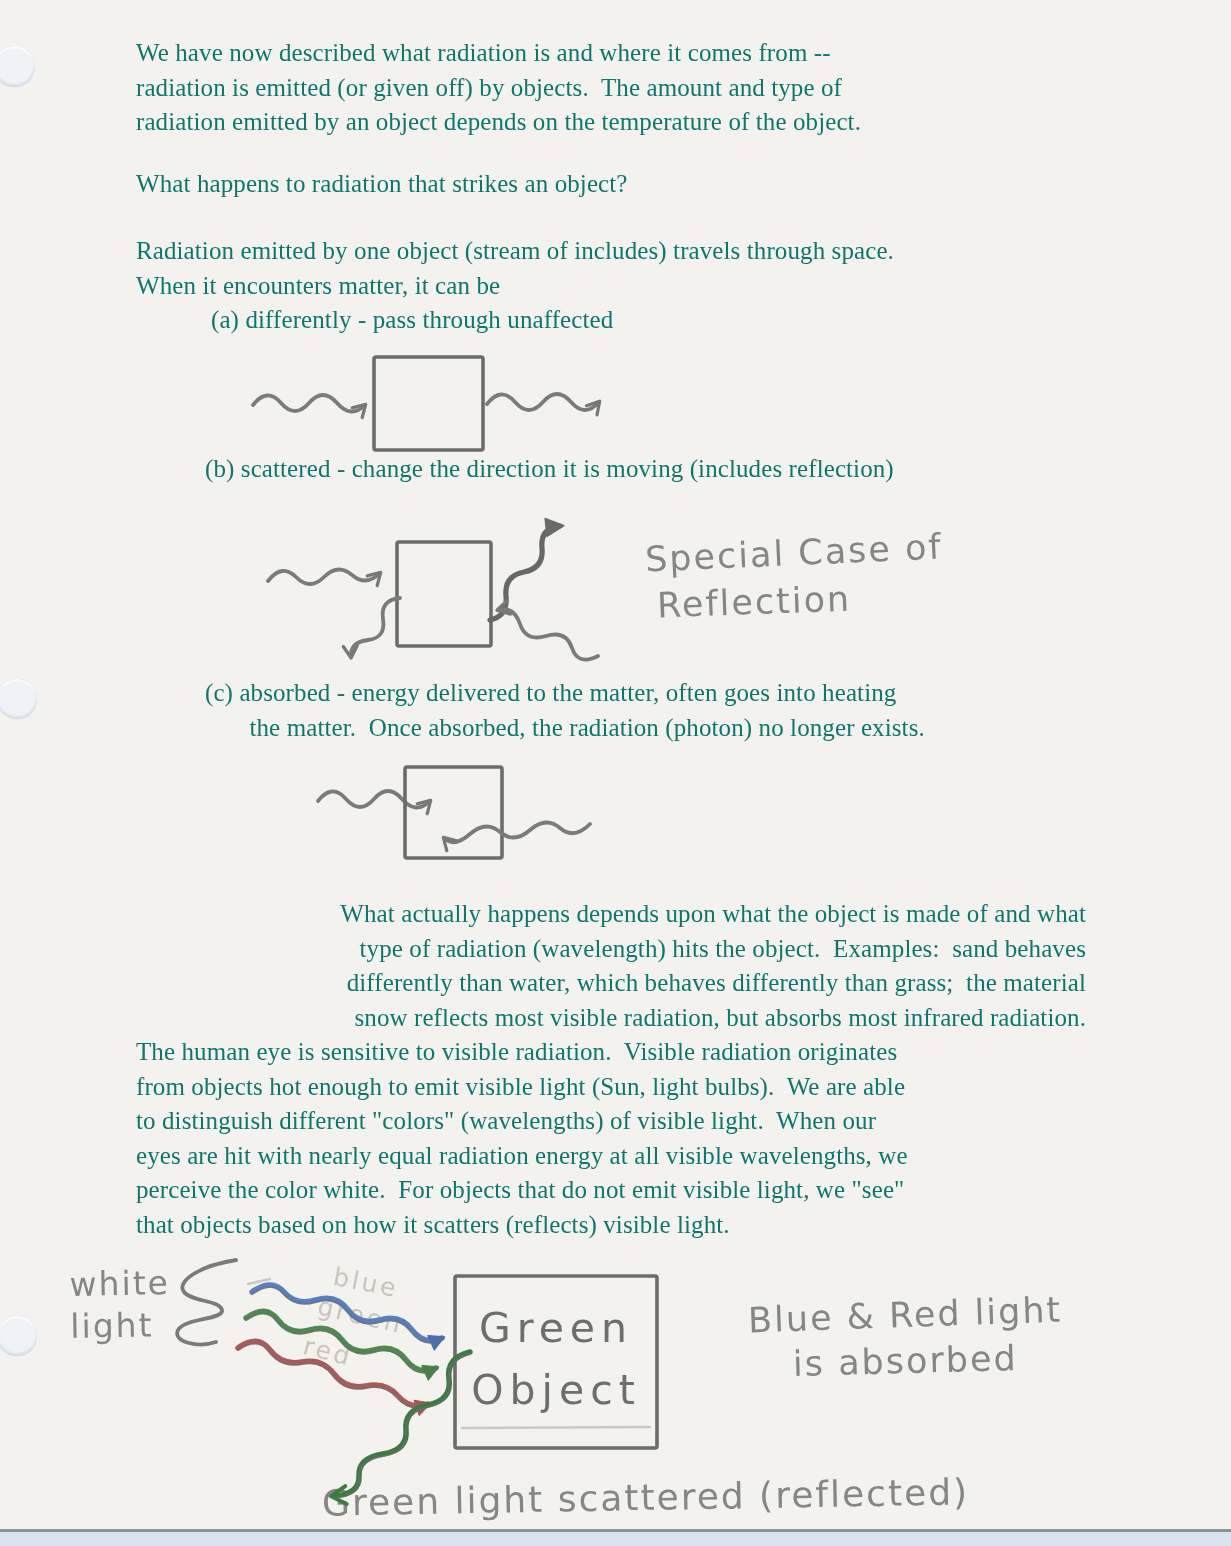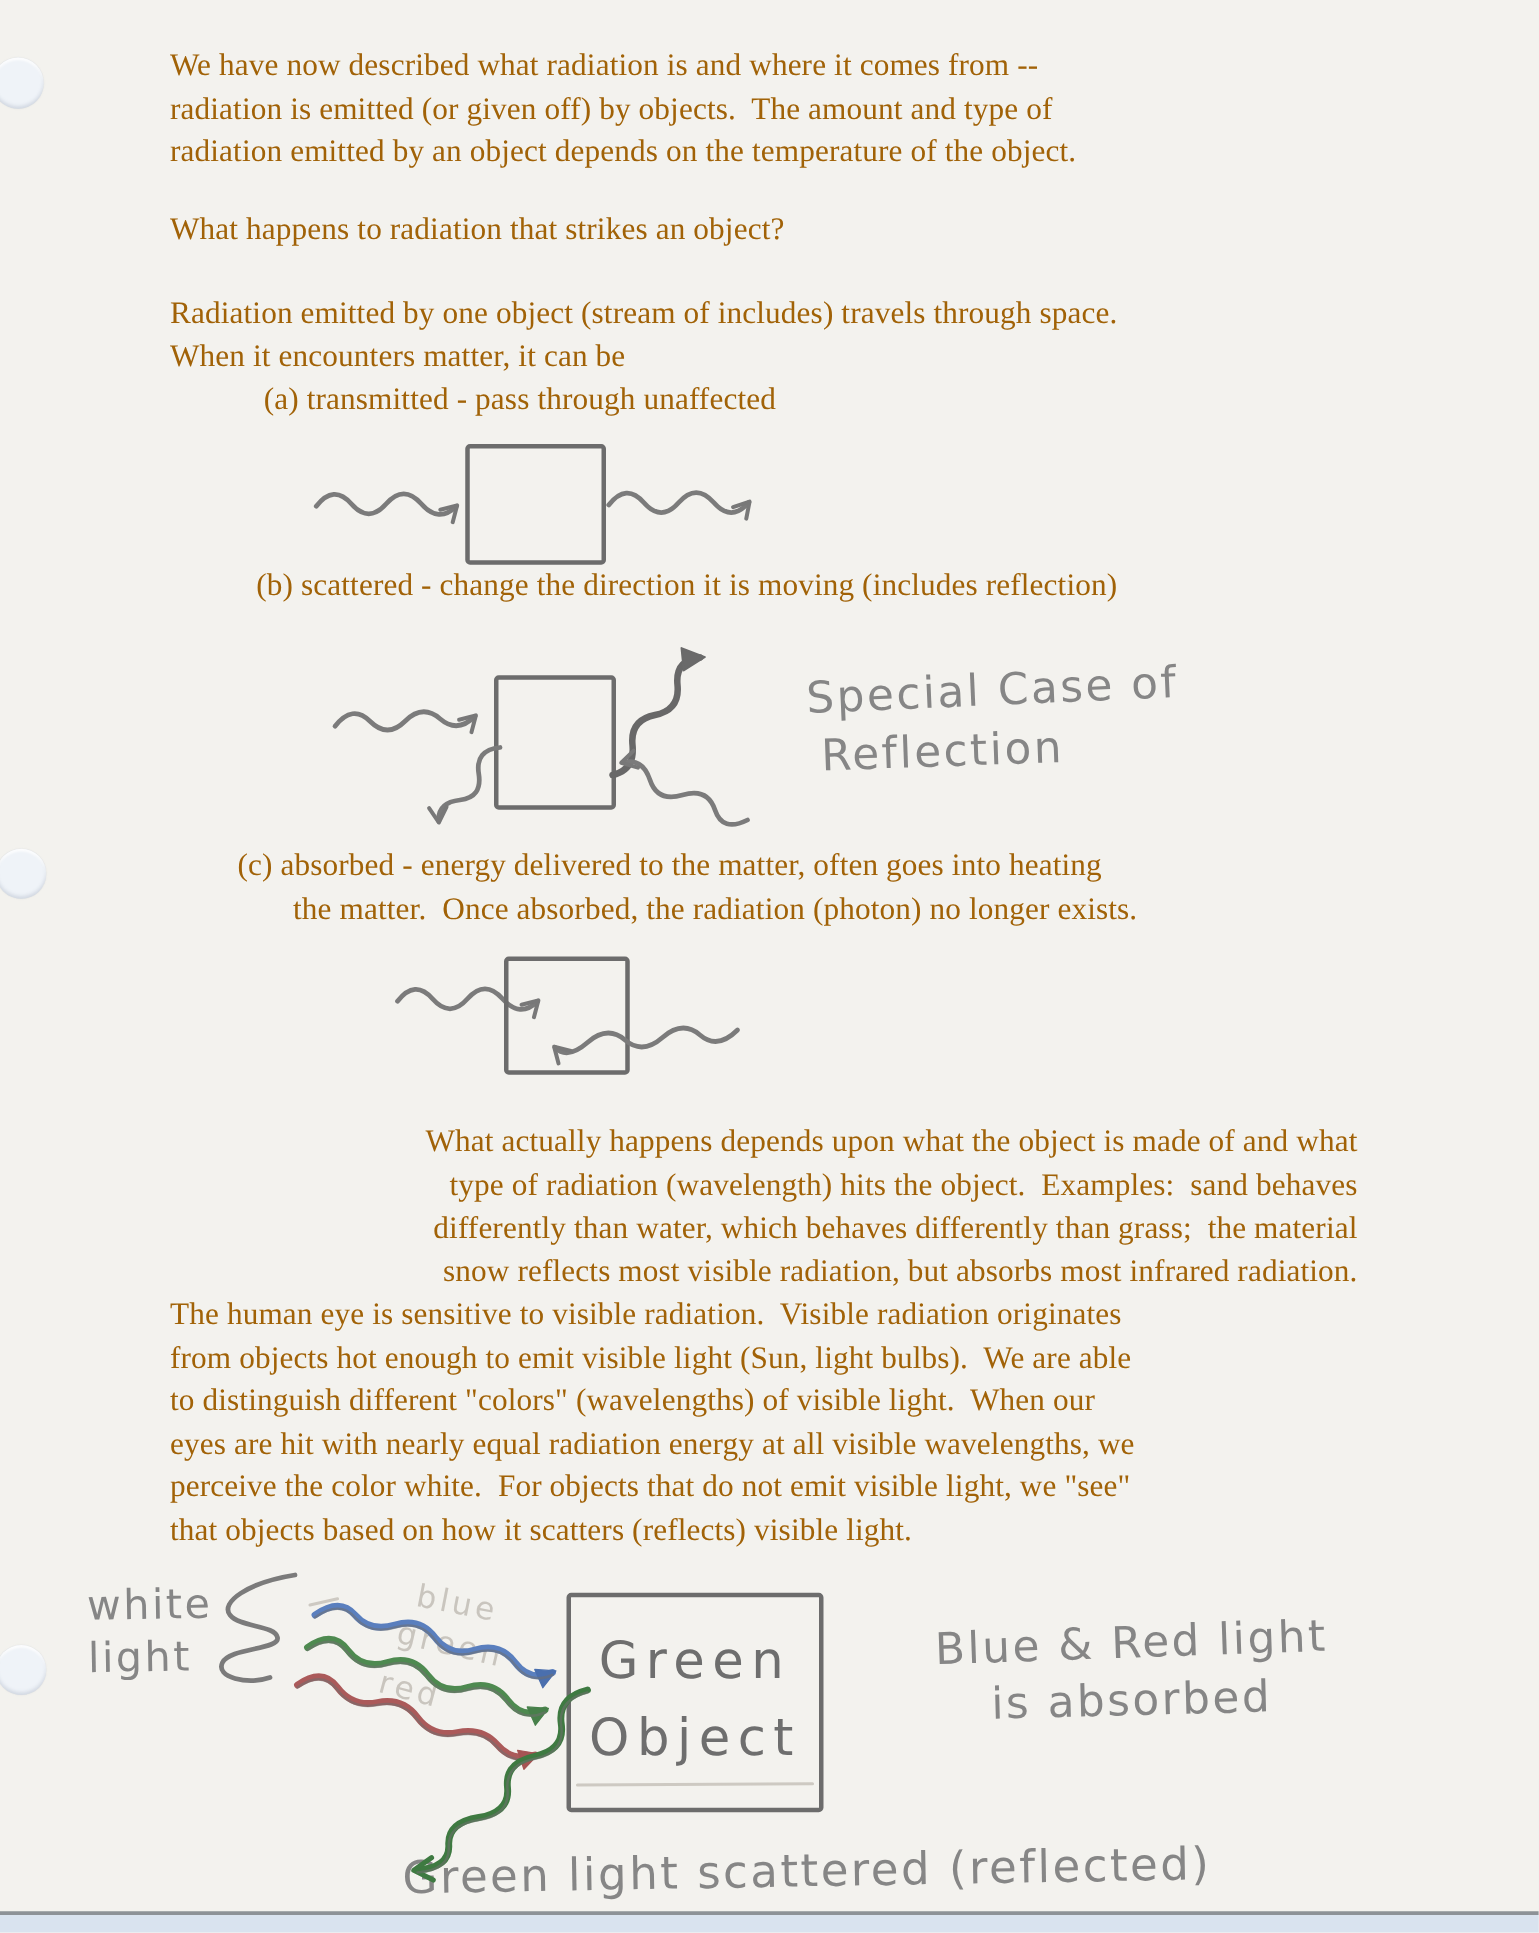--- a/index.html
+++ b/index.html
@@ -19,21 +19,21 @@
   .sheet-edge{
     position:absolute;left:0;top:1529px;width:1231px;height:3px;
     background:#8d9297;
   }
   .hole{
     position:absolute;border-radius:50%;
     background:#eff3f8;
     box-shadow:inset 0 -2px 3px rgba(110,125,150,.22), inset 0 2px 2px rgba(255,255,255,.9), 0 0 1px rgba(150,160,175,.35);
   }
   .typed{
-    position:absolute;color:#a16207;font-size:25px;line-height:34.5px;
+    position:absolute;color:#0f766e;font-size:25px;line-height:34.5px;
     white-space:pre-wrap;letter-spacing:.1px;
   }
   .hand{
     position:absolute;color:#868686;
     font-family:"DejaVu Sans", sans-serif;
     white-space:pre;
   }
   .hand-note{font-size:33px;letter-spacing:2px;}
   .ray-label{font-size:25px;color:#c9c5be;letter-spacing:3px;}
   .green-object-text{
@@ -56,23 +56,23 @@
 <div class="hole" style="left:-6px;top:46px;width:41px;height:41px;"></div>
 <div class="hole" style="left:-3px;top:679px;width:40px;height:40px;"></div>
 <div class="hole" style="left:-3px;top:1316px;width:40px;height:40px;"></div>
 
 <div class="typed" style="left:136px;top:36px;width:940px;">We have now described what radiation is and where it comes from --
 radiation is emitted (or given off) by objects.  The amount and type of
 radiation emitted by an object depends on the temperature of the object.</div>
 <div class="typed" style="left:136px;top:167px;width:940px;">What happens to radiation that strikes an object?</div>
 <div class="typed" style="left:136px;top:234px;width:950px;">Radiation emitted by one object (stream of includes) travels through space.
 When it encounters matter, it can be</div>
-<div class="typed" style="left:211px;top:303px;width:900px;">(a) transmitted - pass through unaffected</div>
+<div class="typed" style="left:211px;top:303px;width:900px;">(a) differently - pass through unaffected</div>
 <div class="typed" style="left:205px;top:452px;width:960px;">(b) scattered - change the direction it is moving (includes reflection)</div>
-<div class="typed" style="left:190px;top:676px;width:920px;font-family:Liberation Serif, serif;">(c) absorbed - energy delivered to the matter, often goes into heating
+<div class="typed" style="left:205px;top:676px;width:920px;font-family:Liberation Serif, serif;">(c) absorbed - energy delivered to the matter, often goes into heating
        the matter.  Once absorbed, the radiation (photon) no longer exists.</div>
 <div class="typed" style="left:136px;top:897px;width:950px;text-align:right;">What actually happens depends upon what the object is made of and what
 type of radiation (wavelength) hits the object.  Examples:  sand behaves
 differently than water, which behaves differently than grass;  the material
 snow reflects most visible radiation, but absorbs most infrared radiation.</div>
 <div class="typed" style="left:136px;top:1035px;width:960px;">The human eye is sensitive to visible radiation.  Visible radiation originates
 from objects hot enough to emit visible light (Sun, light bulbs).  We are able
 to distinguish different "colors" (wavelengths) of visible light.  When our
 eyes are hit with nearly equal radiation energy at all visible wavelengths, we
 perceive the color white.  For objects that do not emit visible light, we "see"

